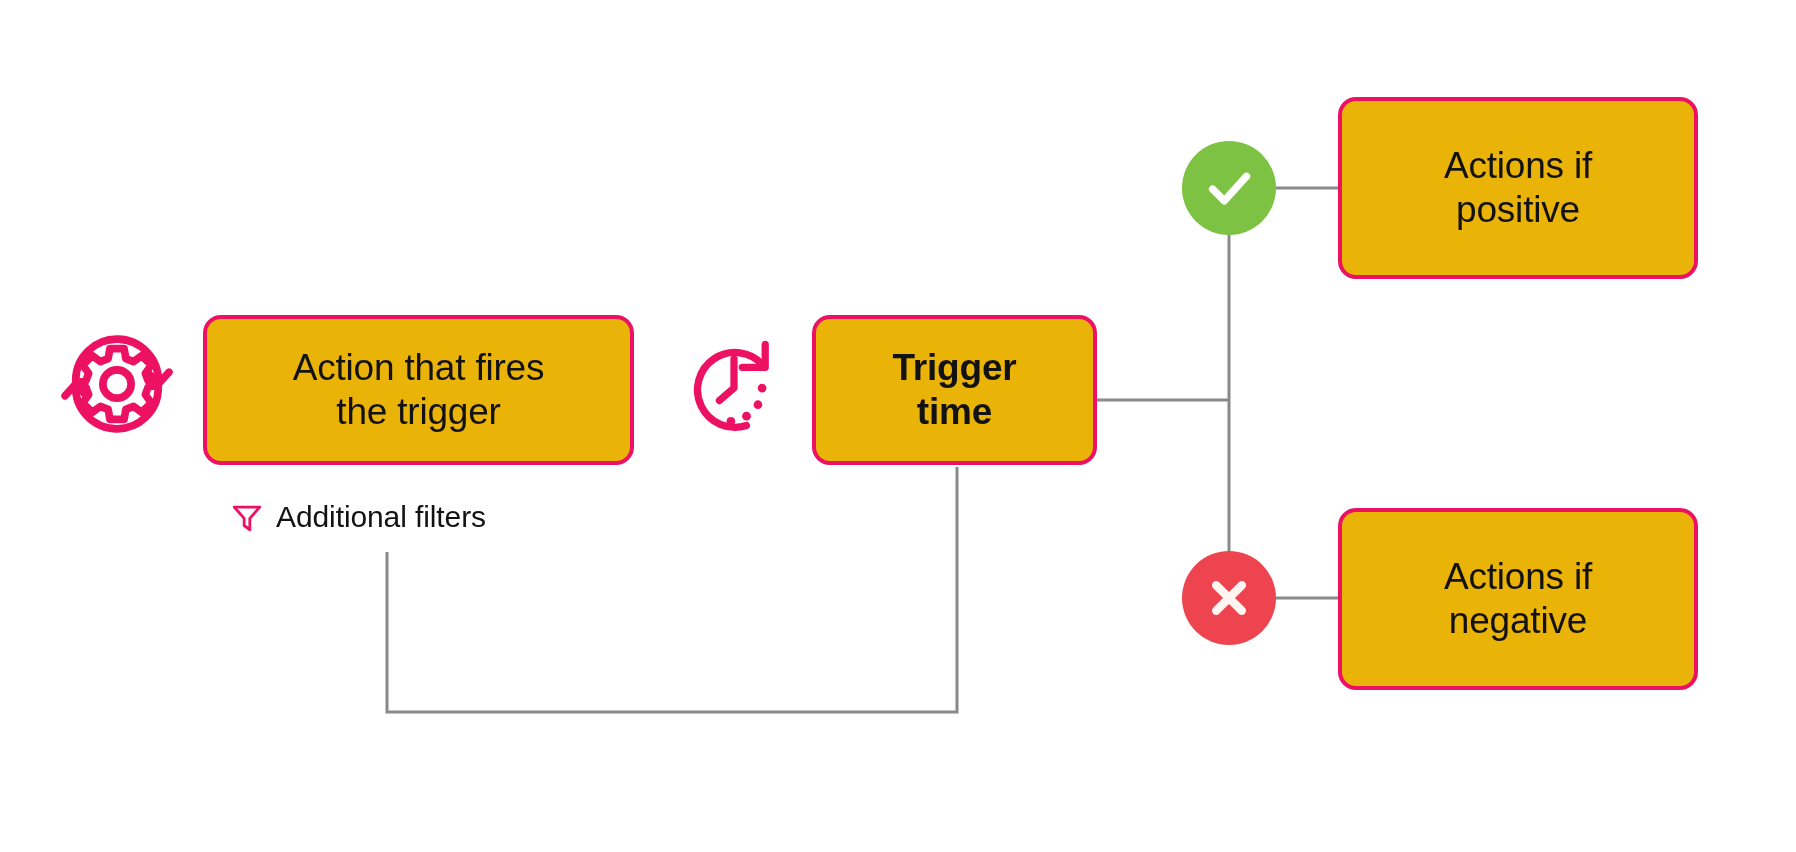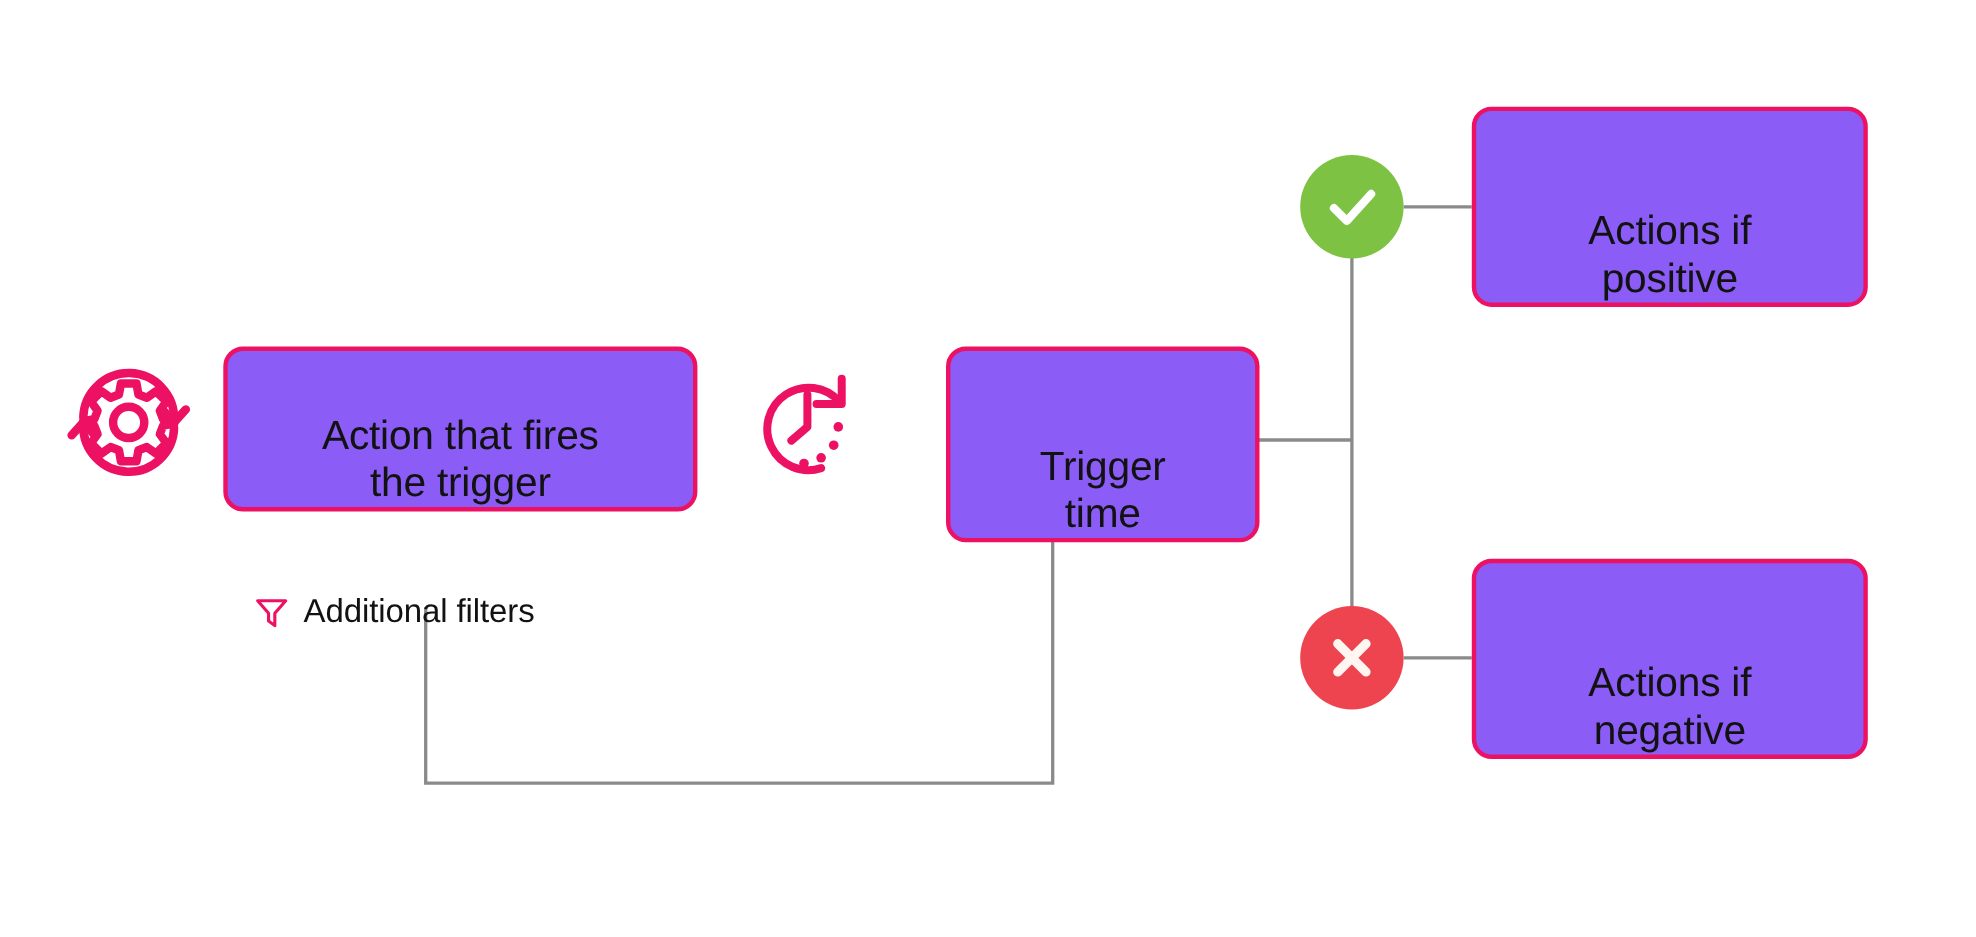--- a/index.html
+++ b/index.html
@@ -20,49 +20,50 @@
   .connectors {
     position: absolute;
     left: 0;
     top: 0;
     width: 1796px;
     height: 852px;
   }
   .node-box {
     position: absolute;
     box-sizing: border-box;
-    background: #8b5cf6;
+    background: #eab308;
     border: 4px solid #ED1164;
     border-radius: 18px;
     display: flex;
-    align-items: flex-end;
+    align-items: center;
     justify-content: center;
     text-align: center;
     color: #121212;
     line-height: 1.18;
     letter-spacing: -0.2px;
   }
   .node-text {
     display: block;
     white-space: pre-line;
   }
   
   #node-action {
     left: 203px;
     top: 315px;
     width: 431px;
     height: 150px;
     font-size: 37px;
   }
   #node-trigger {
-    left: 860px;
+    left: 812px;
     top: 315px;
     width: 285px;
-    height: 178px;
-    font-size: 37px;
+    height: 150px;
+    font-size: 37px;
+    font-weight: bold;
   }
   #node-positive {
     left: 1338px;
     top: 97px;
     width: 360px;
     height: 182px;
     font-size: 37px;
   }
   #node-negative {
     left: 1338px;
@@ -88,21 +89,20 @@
     height: 104px;
   }
   
   #filter-row {
     position: absolute;
     left: 230px;
     top: 500px;
     display: flex;
     align-items: center;
     gap: 12px;
-    margin-top: 39px;
   }
   #icon-filter {
     width: 34px;
     height: 34px;
     flex: none;
   }
   #filter-label {
     font-size: 30px;
     color: #121212;
     letter-spacing: -0.1px;

